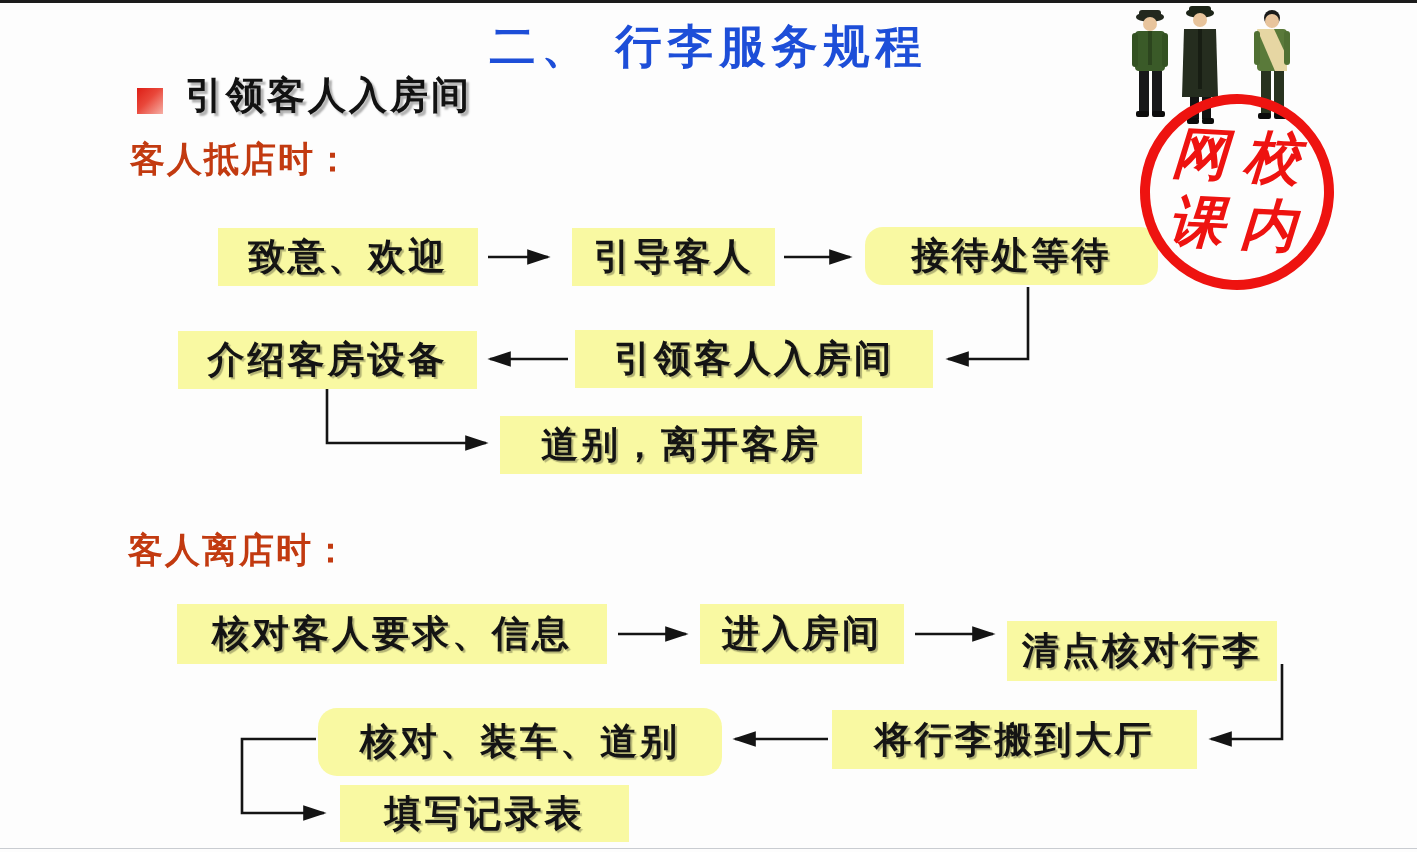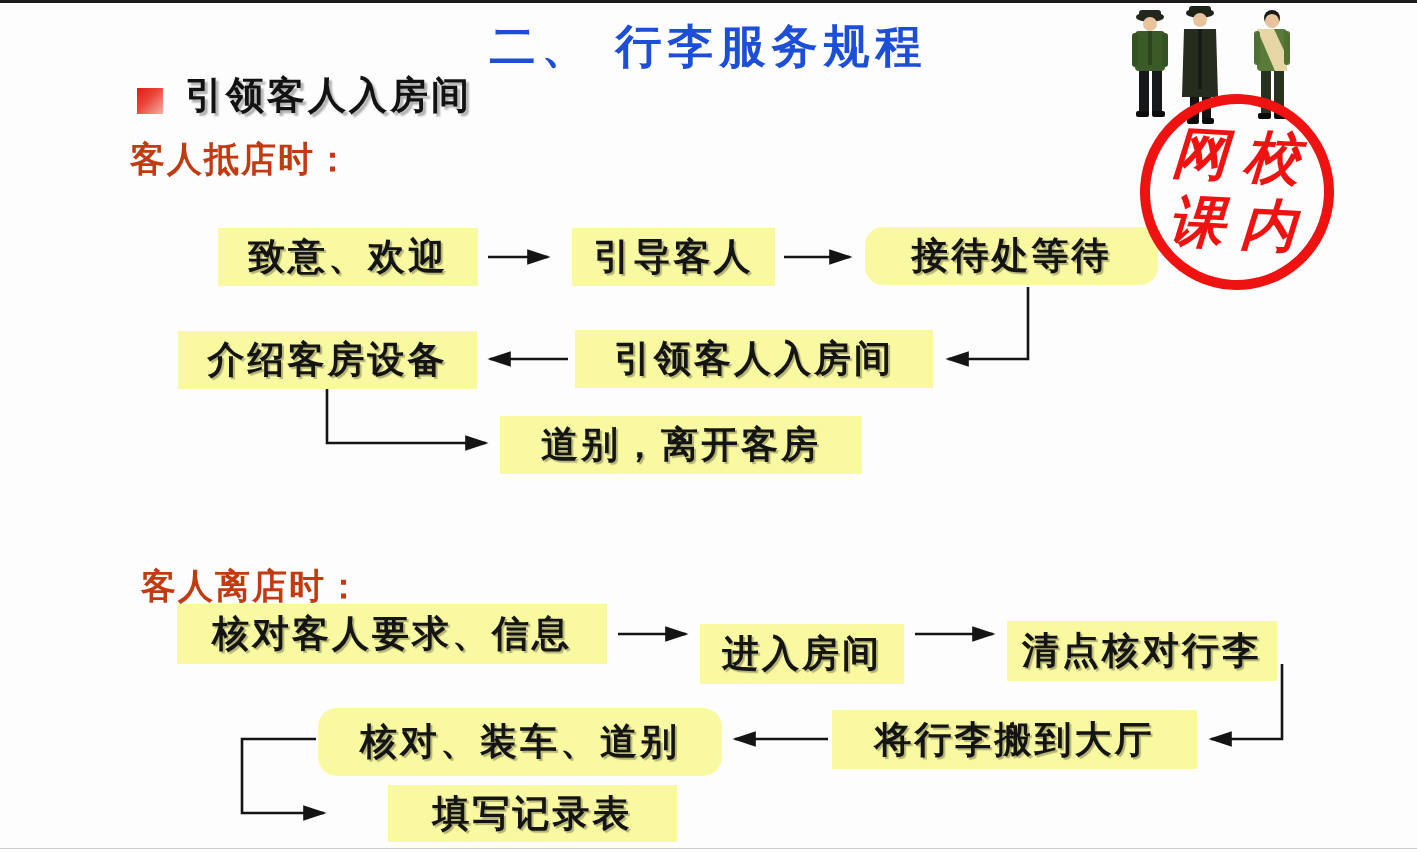--- a/index.html
+++ b/index.html
@@ -21,21 +21,21 @@
   }
   .bullet-label{
     position:absolute;left:185px;top:70px;
     font-size:38px;font-weight:bold;color:#121212;letter-spacing:3px;
     text-shadow:3px 3px 2px rgba(0,0,0,0.3);
   }
   .section-heading{
     position:absolute;font-size:35px;font-weight:bold;color:#c23a10;letter-spacing:2px;
   }
   .heading-arrive{left:130px;top:136px;}
-  .heading-depart{left:141px;top:527px;margin-top:36px;}
+  .heading-depart{left:128px;top:527px;}
 
   .flow-box{
     position:absolute;background:#f9f9a2;z-index:2;
     display:flex;align-items:center;justify-content:center;
     font-size:37px;font-weight:bold;color:#141414;letter-spacing:3px;
     text-shadow:2px 2px 1px rgba(0,0,0,0.28);
     white-space:nowrap;
   }
   .connector-layer{position:absolute;left:0;top:0;width:1417px;height:852px;z-index:1;}
 
@@ -92,25 +92,25 @@
 </svg>
 
 <div class="flow-box" style="left:218px;top:228px;width:260px;height:58px;">致意、欢迎</div>
 <div class="flow-box" style="left:572px;top:228px;width:203px;height:58px;">引导客人</div>
 <div class="flow-box" style="left:865px;top:227px;width:293px;height:58px;border-radius:18px;">接待处等待</div>
 <div class="flow-box" style="left:575px;top:330px;width:358px;height:58px;">引领客人入房间</div>
 <div class="flow-box" style="left:178px;top:331px;width:299px;height:58px;">介绍客房设备</div>
 <div class="flow-box" style="left:500px;top:416px;width:362px;height:58px;">道别，离开客房</div>
 
 <div class="flow-box" style="left:177px;top:604px;width:430px;height:60px;text-align:right;">核对客人要求、信息</div>
-<div class="flow-box" style="left:700px;top:604px;width:204px;height:60px;margin-top:20px;">进入房间</div>
+<div class="flow-box" style="left:700px;top:604px;width:204px;height:60px;">进入房间</div>
 <div class="flow-box" style="left:1007px;top:621px;width:270px;height:60px;">清点核对行李</div>
 <div class="flow-box" style="left:832px;top:710px;width:365px;height:59px;">将行李搬到大厅</div>
 <div class="flow-box" style="left:318px;top:708px;width:404px;height:68px;border-radius:19px;">核对、装车、道别</div>
-<div class="flow-box" style="left:340px;top:785px;width:289px;height:57px;margin-left:48px;">填写记录表</div>
+<div class="flow-box" style="left:340px;top:785px;width:289px;height:57px;">填写记录表</div>
 
 <svg class="staff-image" width="205" height="150" viewBox="0 0 205 150">
 
   <g>
     <ellipse cx="38" cy="12" rx="14" ry="5" fill="#23281e"></ellipse>
     <rect x="27" y="5" width="22" height="8" rx="3" fill="#23281e"></rect>
     <circle cx="38" cy="19" r="7" fill="#e8c49c"></circle>
     <rect x="23" y="26" width="30" height="40" rx="4" fill="#3a5a28"></rect>
     <rect x="36" y="26" width="4" height="34" fill="#2c451e"></rect>
     <rect x="20" y="28" width="6" height="34" rx="3" fill="#335122"></rect>

